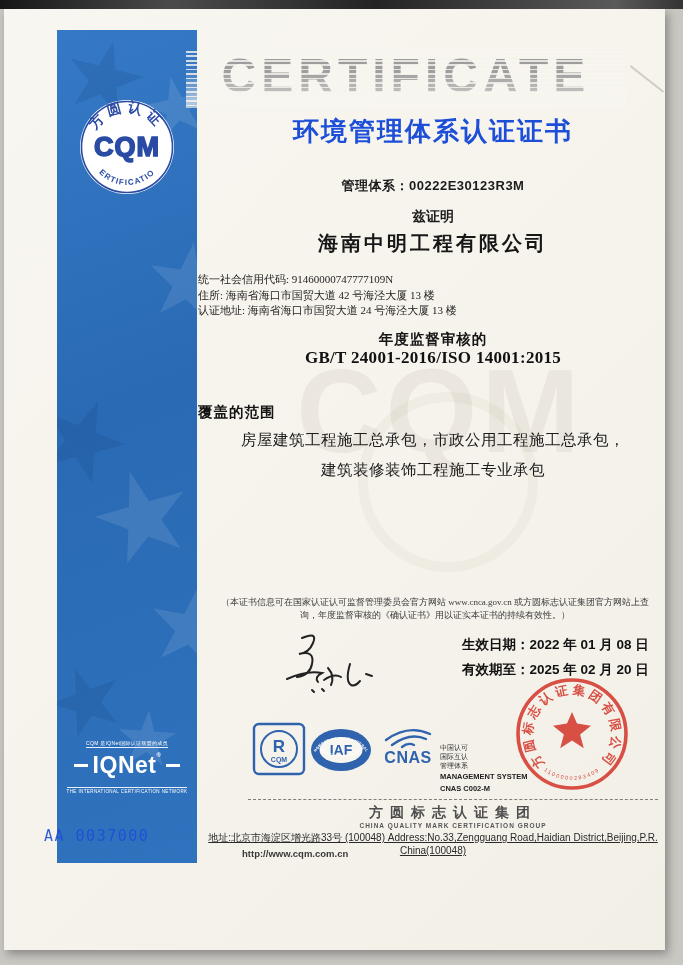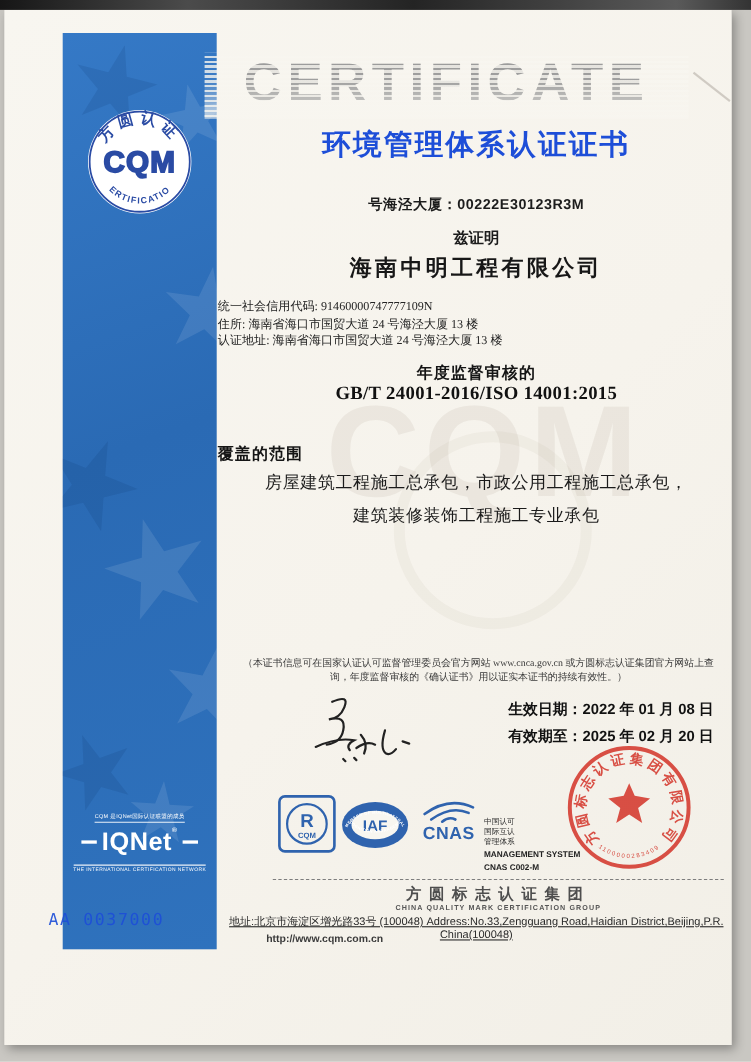--- a/index.html
+++ b/index.html
@@ -138,29 +138,29 @@
   </div>
 
   <div class="serial">AA 0037000</div>
 
   <div class="cert-word">CERTIFICATE</div>
   <div class="cert-word-overlay"></div>
 
   <div class="doc-title">环境管理体系认证证书</div>
 
   <div class="cert-no">
-    <span>号海泾大厦：</span><span>00222E30123R3M</span>
+    <span>管理体系：</span><span>00222E30123R3M</span>
   </div>
 
   <div class="certify">兹证明</div>
   <div class="company">海南中明工程有限公司</div>
 
   <div class="info">
     <div>统一社会信用代码: 91460000747777109N</div>
-    <div>住所: 海南省海口市国贸大道 24 号海泾大厦 13 楼</div>
+    <div>住所: 海南省海口市国贸大道 42 号海泾大厦 13 楼</div>
     <div>认证地址: 海南省海口市国贸大道 24 号海泾大厦 13 楼</div>
   </div>
 
   <div class="sys-head">年度监督审核的</div>
   <div class="standard">GB/T 24001-2016/ISO 14001:2015</div>
 
   <div class="scope-head">覆盖的范围</div>
   <div class="scope">
     <div>房屋建筑工程施工总承包，市政公用工程施工总承包，</div>
     <div>建筑装修装饰工程施工专业承包</div>

